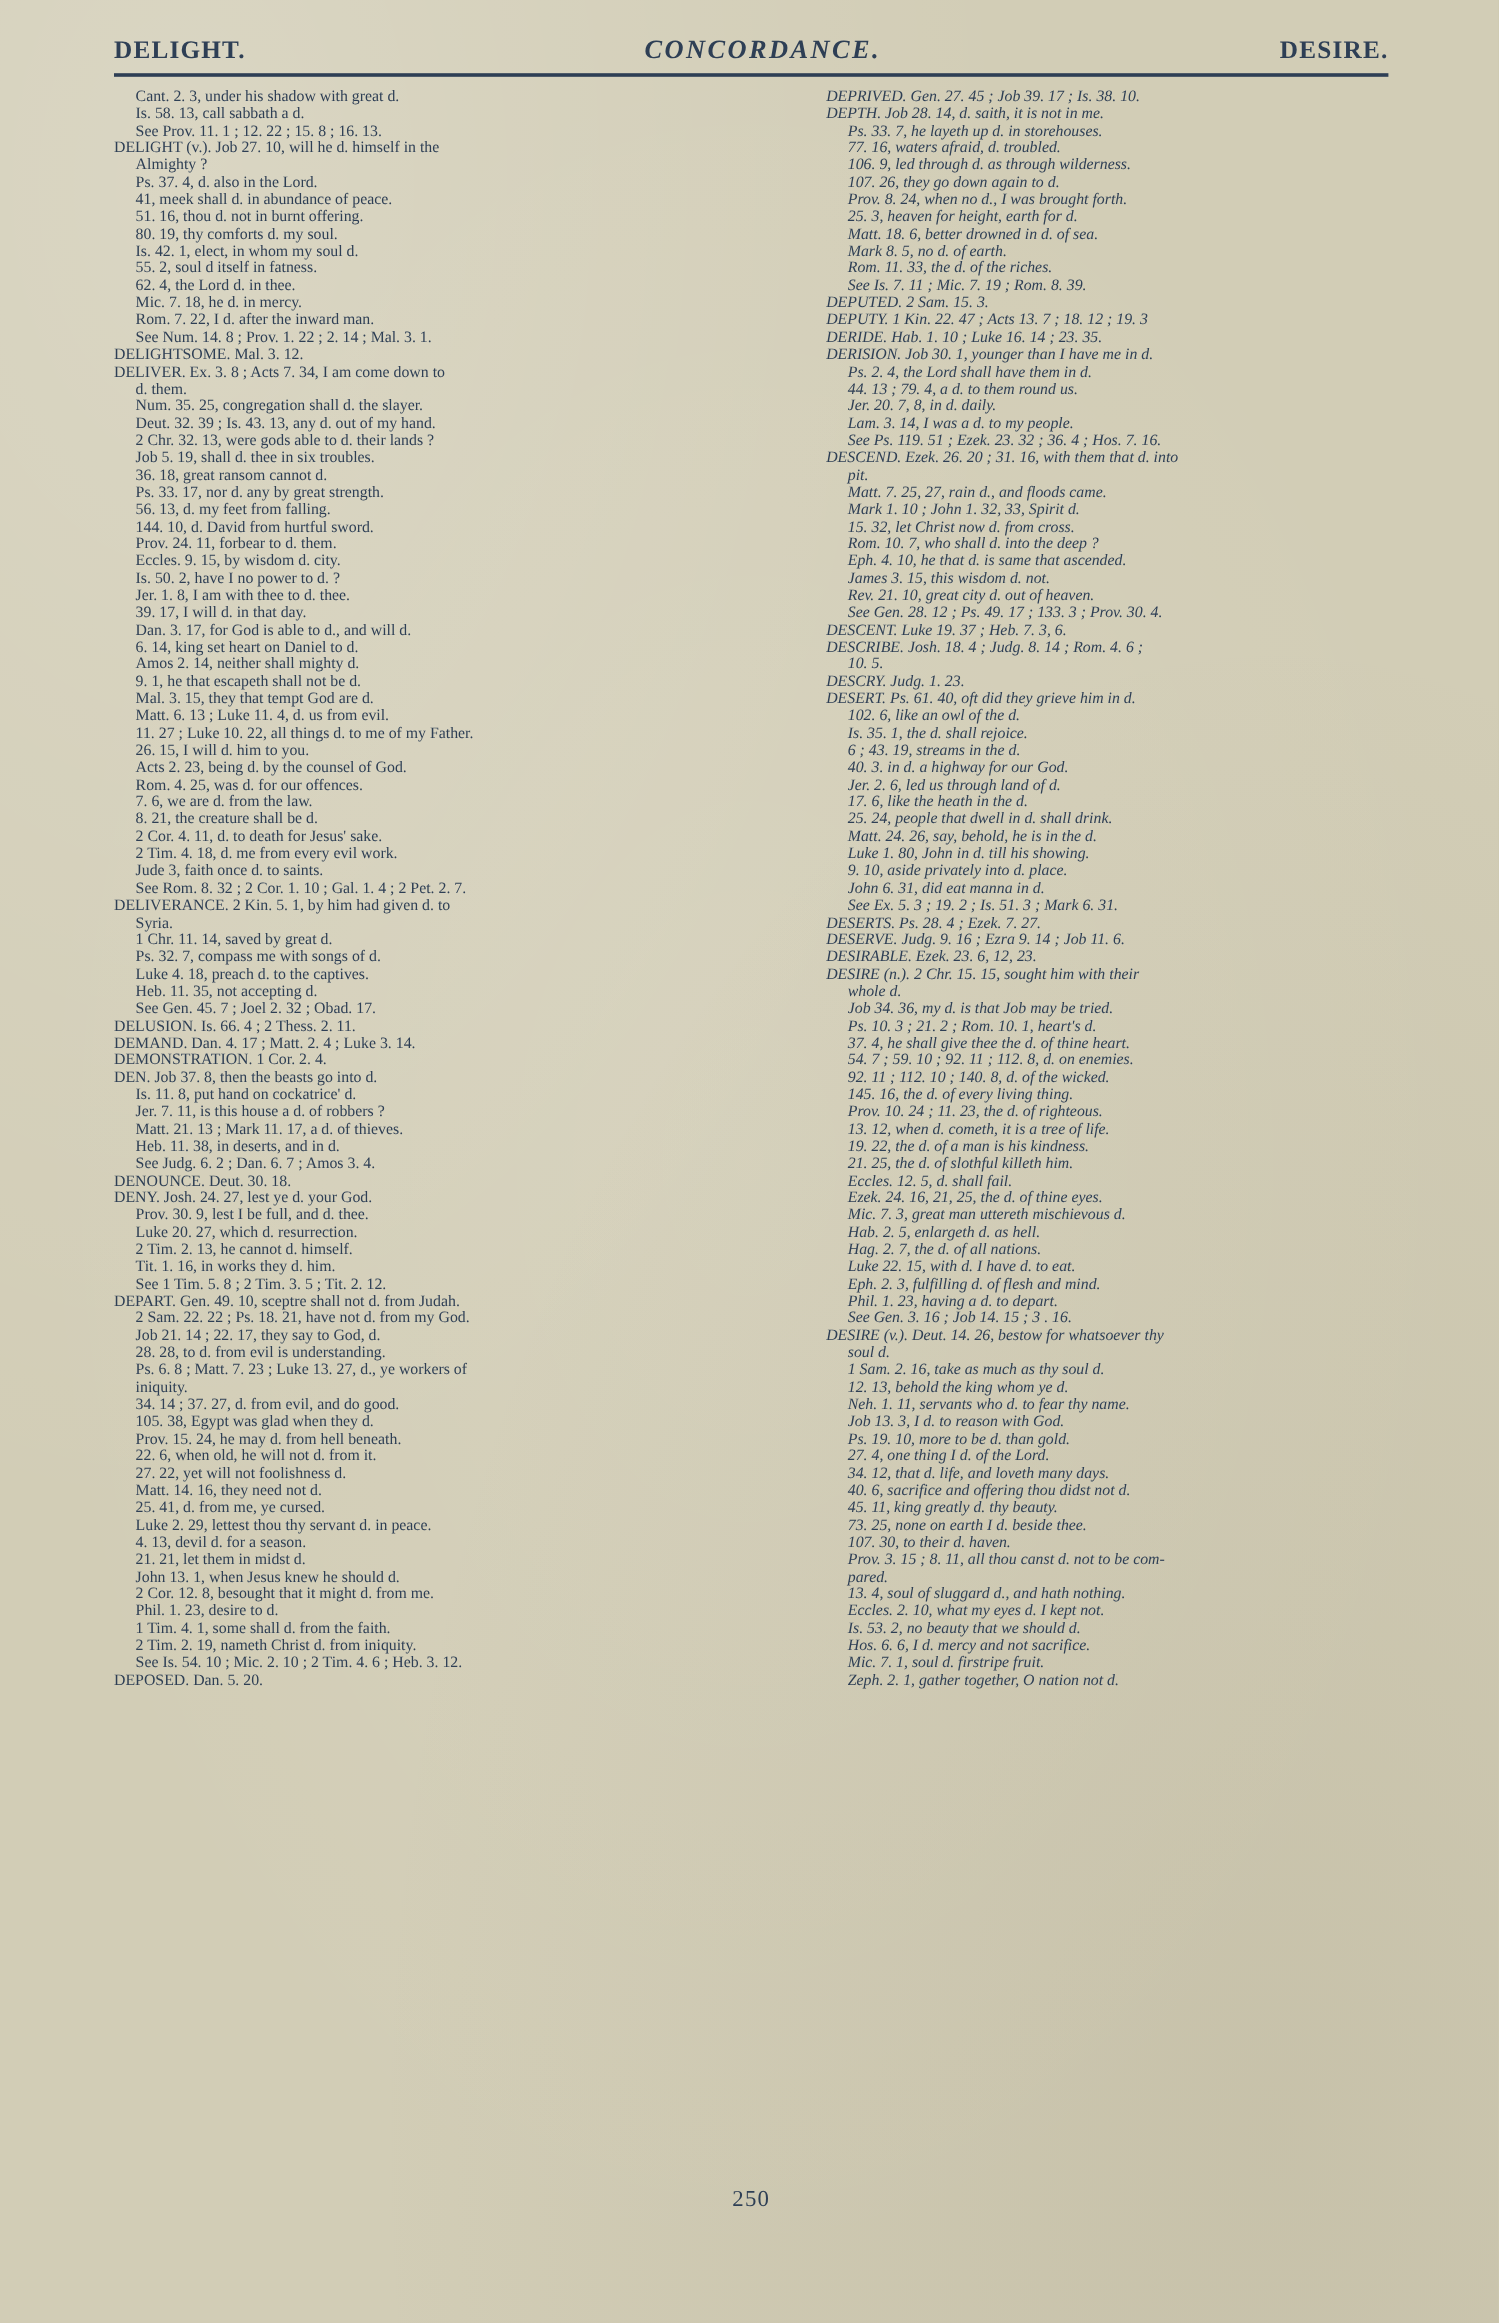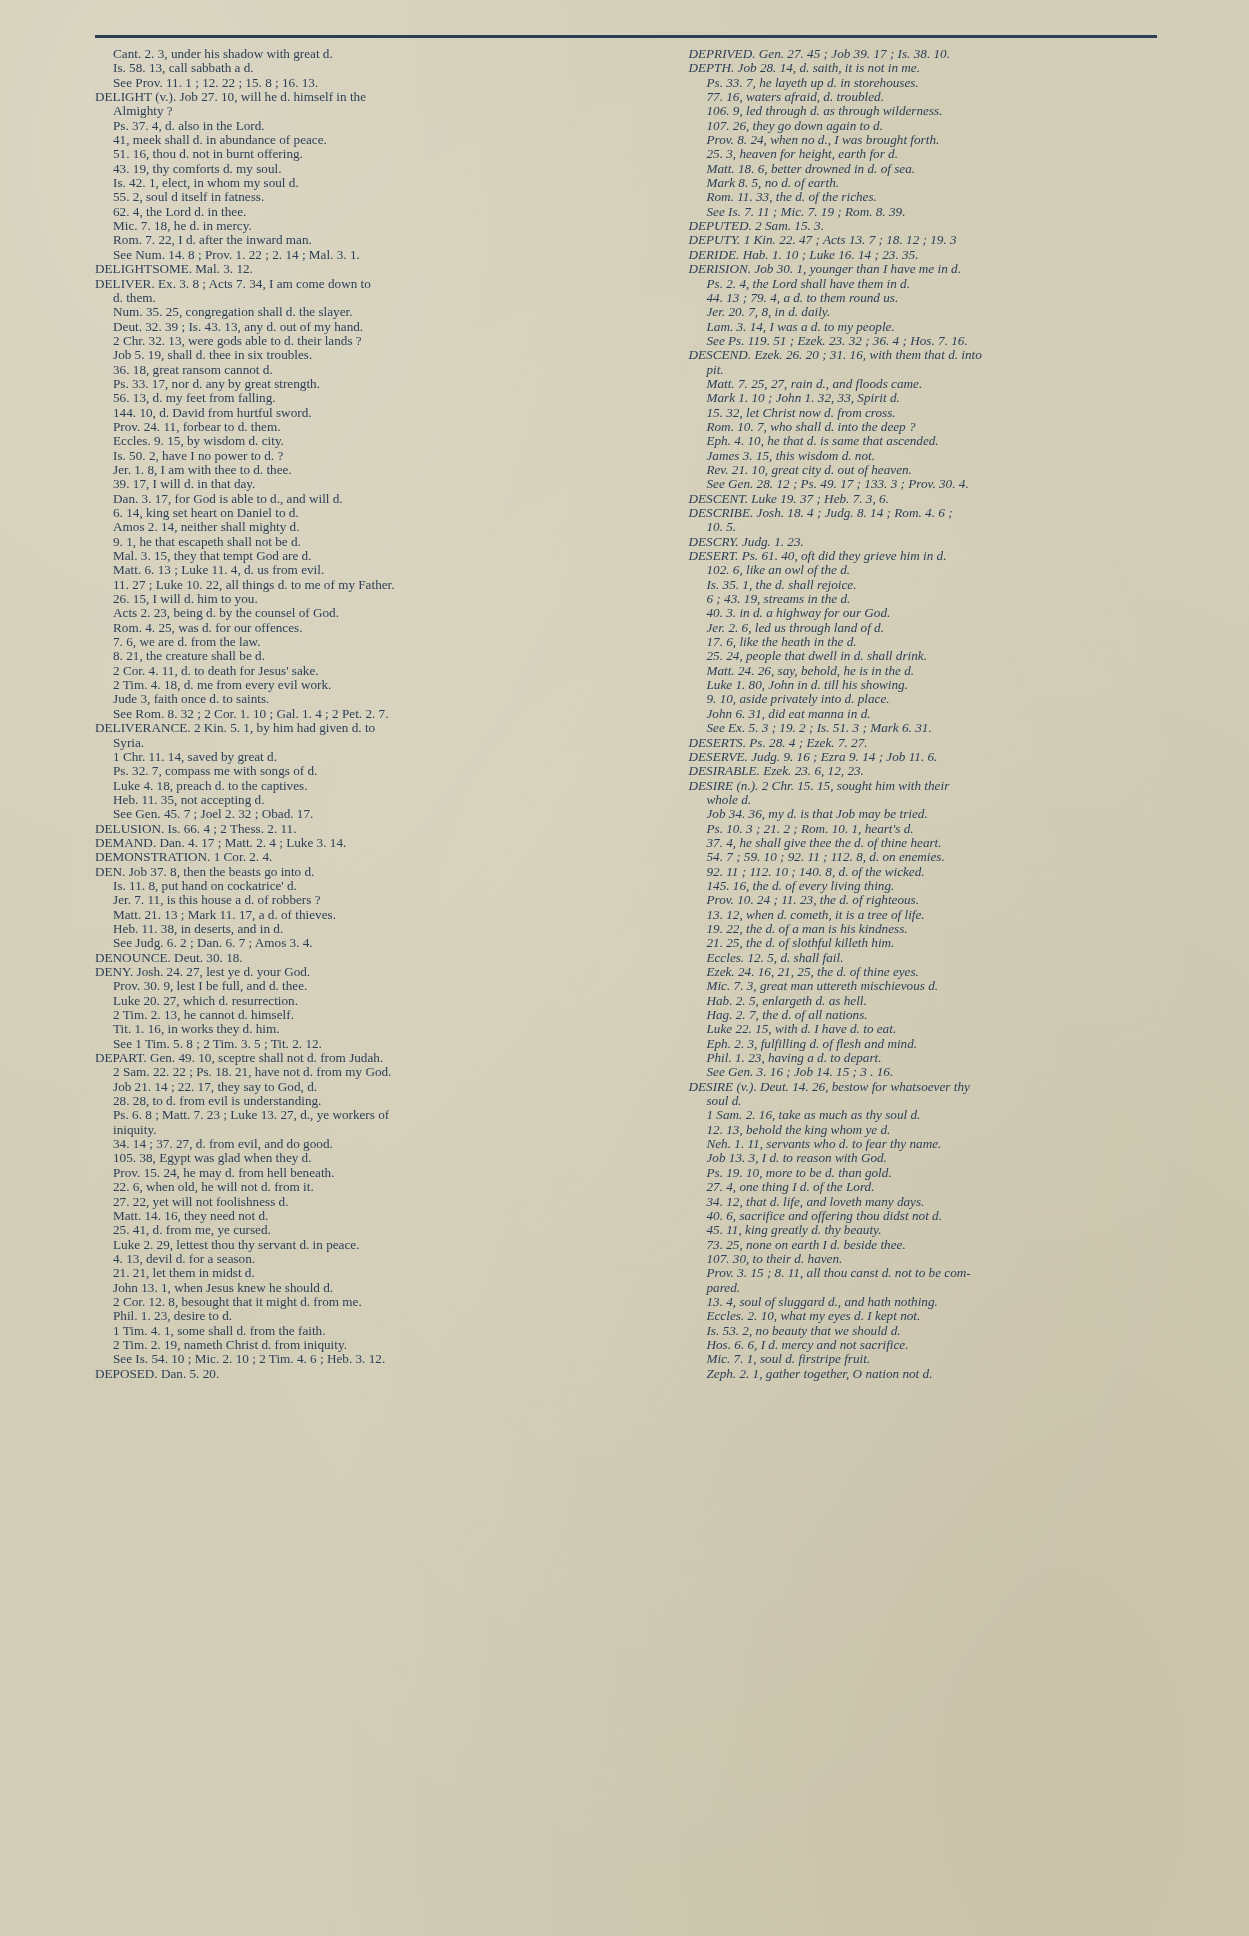--- a/index.html
+++ b/index.html
@@ -100,33 +100,38 @@
     font-size: 19px;
     letter-spacing: 1px;
   }
 </style>
 </head>
 <body>
 
 <div id="page">
   <div class="sheet">
 
+    <div class="runhead">
+      <span class="left">DELIGHT.</span>
+      <span class="center">CONCORDANCE.</span>
+      <span class="right">DESIRE.</span>
+    </div>
     <div class="rule"></div>
 
     <div class="columns">
       <div class="col left" id="col-left">
           <p class="entry sub">Cant. 2. 3, under his shadow with great d.</p>
           <p class="entry sub">Is. 58. 13, call sabbath a d.</p>
           <p class="entry sub">See Prov. 11. 1 ; 12. 22 ; 15. 8 ; 16. 13.</p>
           <p class="entry">DELIGHT (v.).   Job 27. 10, will he d. himself in the</p>
           <p class="entry sub">Almighty ?</p>
           <p class="entry sub">Ps. 37. 4, d. also in the Lord.</p>
           <p class="entry sub">41, meek shall d. in abundance of peace.</p>
           <p class="entry sub">51. 16, thou d. not in burnt offering.</p>
-          <p class="entry sub">43. 19, thy comforts d. my soul.</p>
+          <p class="entry sub">80. 19, thy comforts d. my soul.</p>
           <p class="entry sub">Is. 42. 1, elect, in whom my soul d.</p>
           <p class="entry sub">55. 2, soul d itself in fatness.</p>
           <p class="entry sub">62. 4, the Lord d. in thee.</p>
           <p class="entry sub">Mic. 7. 18, he d. in mercy.</p>
           <p class="entry sub">Rom. 7. 22, I d. after the inward man.</p>
           <p class="entry sub">See Num. 14. 8 ; Prov. 1. 22 ; 2. 14 ; Mal. 3. 1.</p>
           <p class="entry">DELIGHTSOME.  Mal. 3. 12.</p>
           <p class="entry">DELIVER.   Ex. 3. 8 ; Acts 7. 34, I am come down to</p>
           <p class="entry sub">d. them.</p>
           <p class="entry sub">Num. 35. 25, congregation shall d. the slayer.</p>
@@ -296,14 +301,15 @@
           <p class="entry sub">pared.</p>
           <p class="entry sub">13. 4, soul of sluggard d., and hath nothing.</p>
           <p class="entry sub">Eccles. 2. 10, what my eyes d. I kept not.</p>
           <p class="entry sub">Is. 53. 2, no beauty that we should d.</p>
           <p class="entry sub">Hos. 6. 6, I d. mercy and not sacrifice.</p>
           <p class="entry sub">Mic. 7. 1, soul d. firstripe fruit.</p>
           <p class="entry sub">Zeph. 2. 1, gather together, O nation not d.</p>
         </div>
     </div>
 
+    <div class="folio">250</div>
   </div>
 </div>
 
 </body></html>

